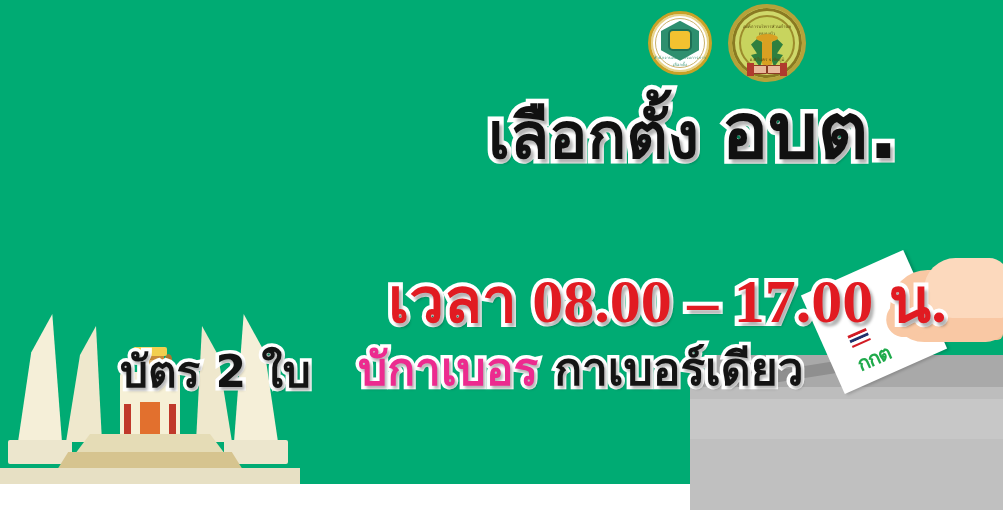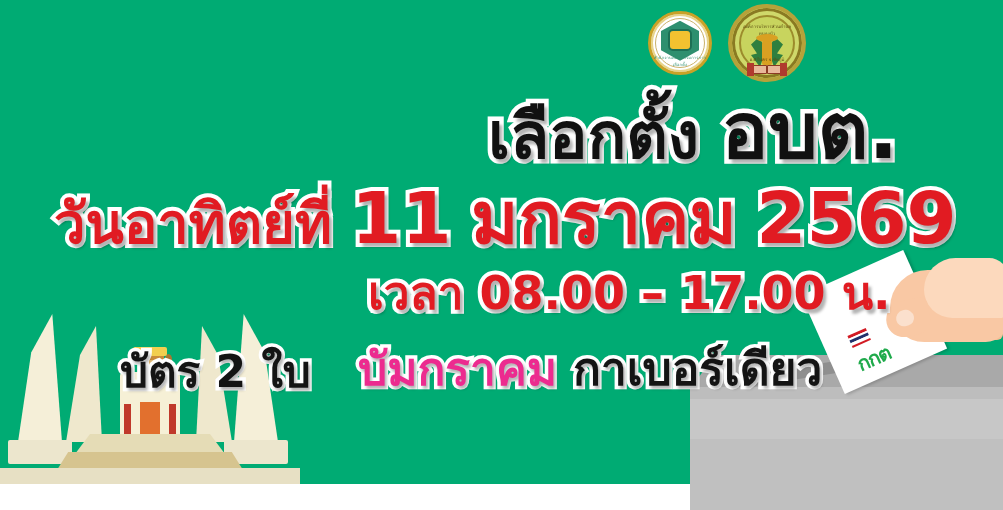--- a/index.html
+++ b/index.html
@@ -176,21 +176,21 @@
 
   
   .l1 { left:452px; top:92px; font-size:64px; }
   .l1 .big { font-size:78px; }
 
   
   .l2 { left:18px; top:182px; font-size:56px; }
   .l2 .num { font-size:72px; }
 
   
-  .l3 { left:332px; top:270px; font-size:46px; }
+  .l3 { left:352px; top:270px; font-size:62px;font-family:Liberation Serif, serif; }
 
   
   .l4a { left:84px;  top:350px; font-size:44px; }
   .l4b { left:322px; top:346px; font-size:46px; }
 
   
   .l5 { left:318px; top:414px; font-size:46px; }
 </style>
 </head>
 <body>
@@ -279,34 +279,28 @@
     <div class="palm2"></div>
     <div class="thumb"></div>
     <div class="thumbnail"></div>
   </div>
 
   <div class="tx l1 outline-w-blk">
     <span>เลือกตั้ง</span>
     <span class="big">อบต.</span>
   </div>
 
-  <div class="tx l2 outline-w-red">
-    <span>วันอาทิตย์ที่</span>
-    <span class="num">11</span>
-    <span class="num">มกราคม</span>
-    <span class="num">2569</span>
-  </div>
 
   <div class="tx l3 outline-w-red">
     <span>เวลา</span>
     <span>08.00 – 17.00</span>
     <span>น.</span>
   </div>
 
   <div class="tx l4a outline-w-blk-sm">บัตร 2 ใบ</div>
 
   <div class="tx l4b">
-    <span class="outline-w-pink">บัมกราคม</span>
+    <span class="outline-w-pink">บักาเบอร</span>
     <span class="outline-w-blk-sm">กาเบอร์เดียว</span>
   </div>
 
 
 </div>
 
 </body></html>

